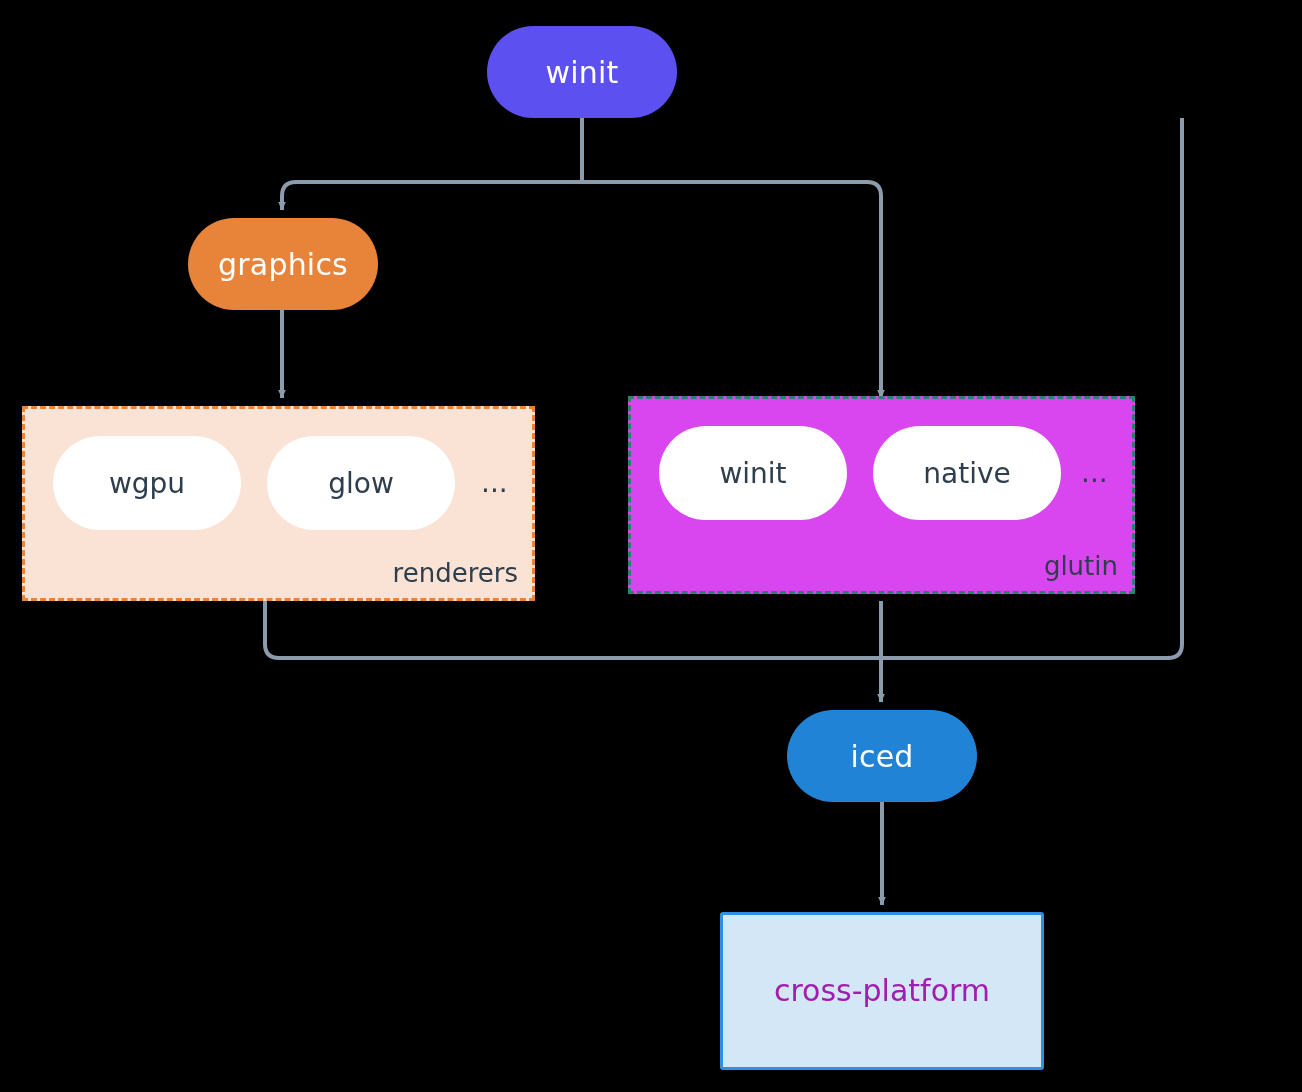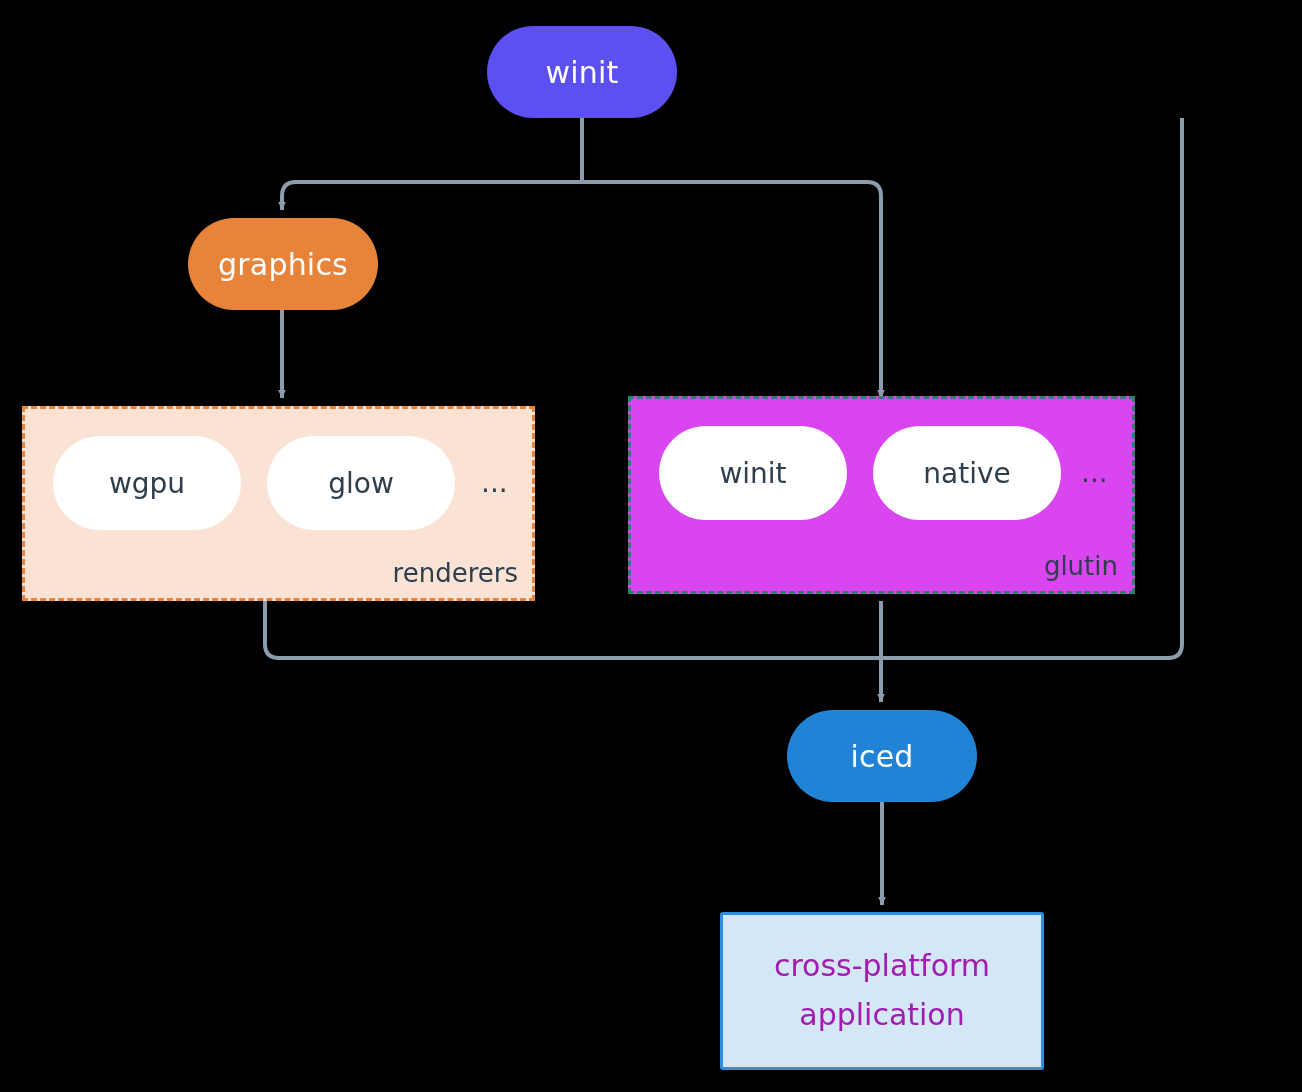--- a/index.html
+++ b/index.html
@@ -220,16 +220,15 @@
     </div>
     <div class="leaf leaf-glutin">
       <span>native</span>
     </div>
     <span class="ellipsis ellipsis-shells">...</span>
     <span class="cluster-label">glutin</span>
   </div>
 
   <div class="node node-rect">
     <span>cross-platform</span>
-    <span>application</span>
   </div>
 
 </div>
 
 </body></html>

